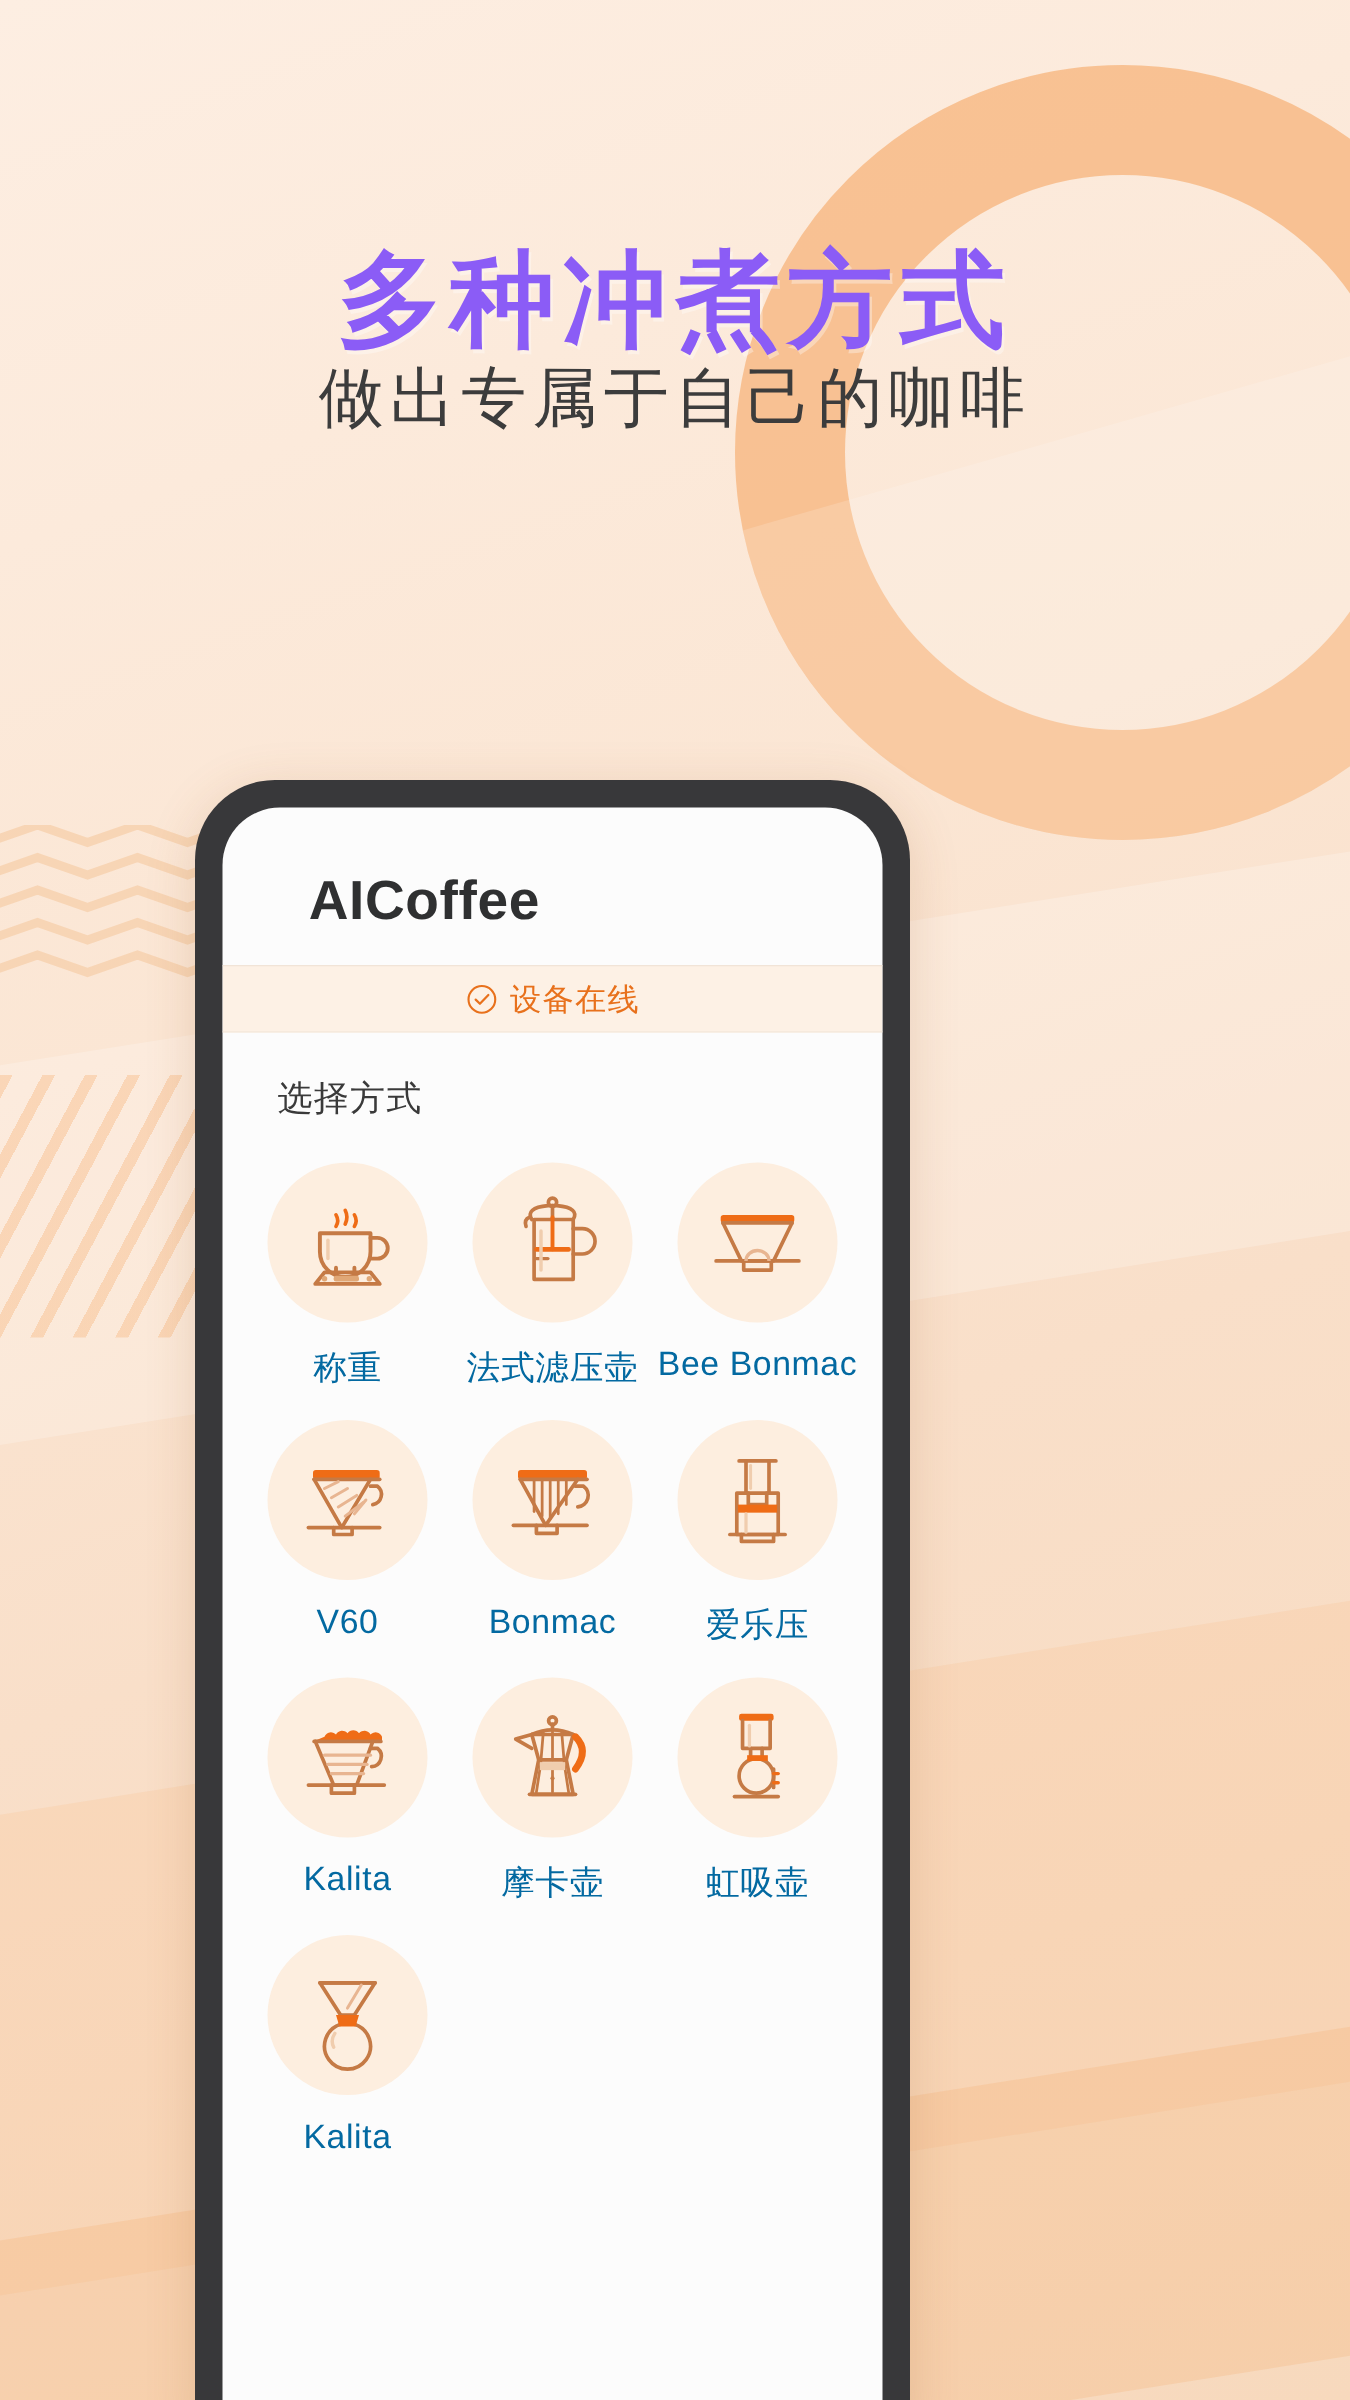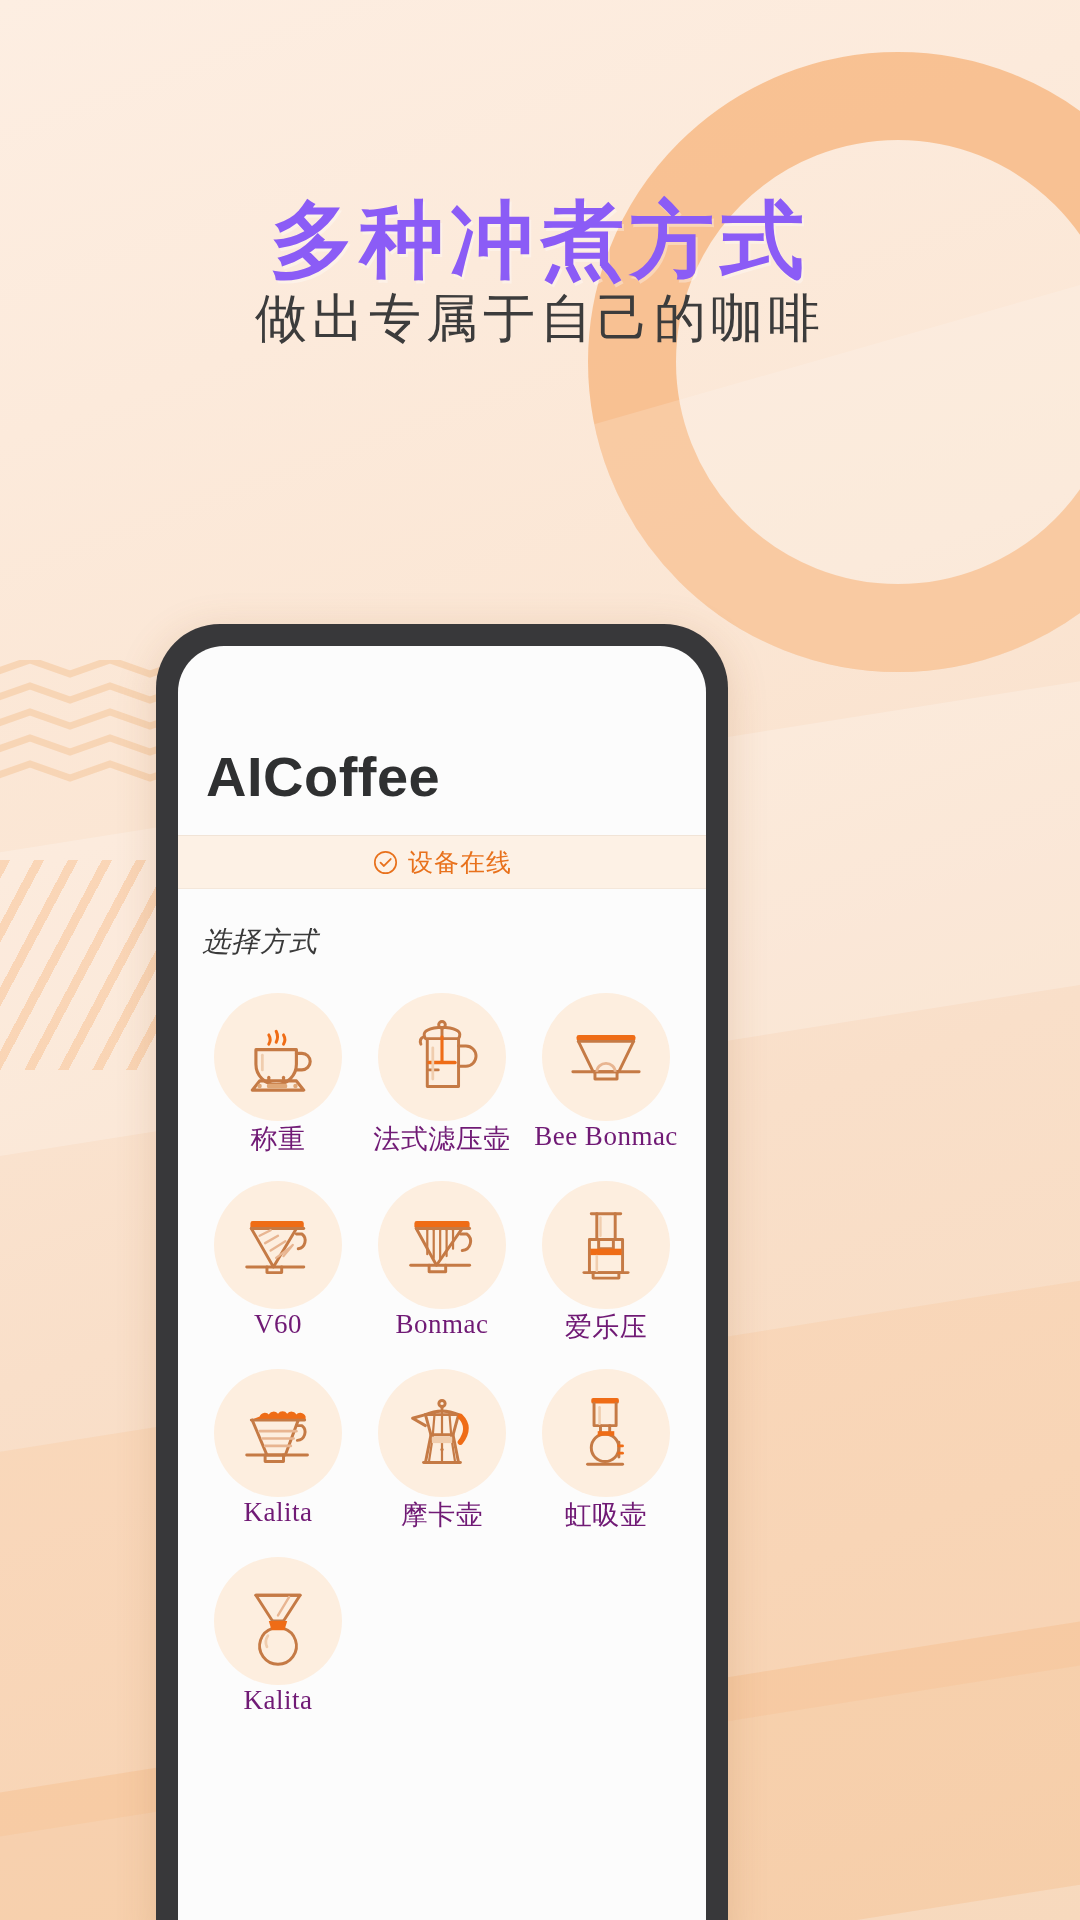--- a/index.html
+++ b/index.html
@@ -93,69 +93,69 @@
   }
   .screen{
     width:100%; height:100%;
     background:#fcfcfc;
     border-radius:46px 46px 0 0;
     overflow:hidden;
     position:relative;
   }
 
   .app-title{
-    padding:98px 0 26px 28px;
-    font-size:56px;
+    padding:50px 0 26px 28px;
+    font-size:44px;
     font-weight:bold;
     color:#2f3031;
     letter-spacing:.5px;
+    margin-left:41px;
   }
   .status-bar{
     background:#fdf1e5;
     border-top:1px solid #f1e4d7;
     border-bottom:1px solid #f4e7da;
     height:54px;
     display:flex; align-items:center; justify-content:center;
     gap:9px;
   }
   .status-bar .txt{ font-size:25px; color:#e8711c; letter-spacing:1px; }
   .check-icon{ width:27px; height:27px; display:block; }
 
   .section-label{
-    padding:34px 0 0 24px;
+    padding:34px 0 0 44px;
     font-size:28px;
     color:#3a3a3a;
     letter-spacing:1px;
-    font-style:italic;
   }
 
   .grid{
     display:grid;
     grid-template-columns: repeat(3, 1fr);
     row-gap:14px;
     padding:22px 18px 0 18px;
   }
   .cell{
     display:flex; flex-direction:column; align-items:center;
     padding-top:10px;
   }
   .disc{
     width:128px; height:128px;
     border-radius:50%;
     background:#fdeedf;
     display:flex; align-items:center; justify-content:center;
   }
   .disc svg{ width:92px; height:92px; display:block; }
   .cell .label{
+    margin-top:18px;
     font-size:27px;
-    color:#701a75;
+    color:#0369a1;
     letter-spacing:.5px;
     text-align:center;
     white-space:nowrap;
-    font-family:Liberation Serif, serif;
   }
 </style>
 </head>
 <body>
 
 <div id="bg">
   <div class="bg-base"></div>
   <div class="soft-band b1"></div>
   <div class="soft-band b2"></div>
   <div class="soft-band b3"></div>

